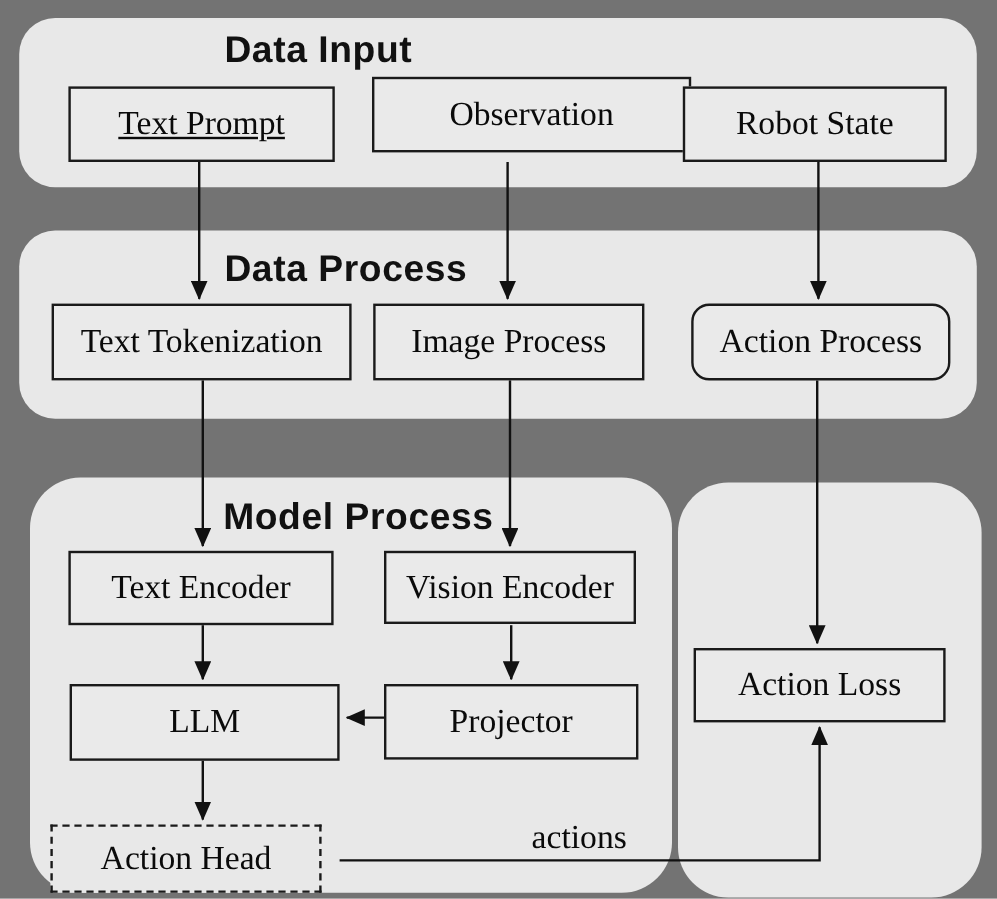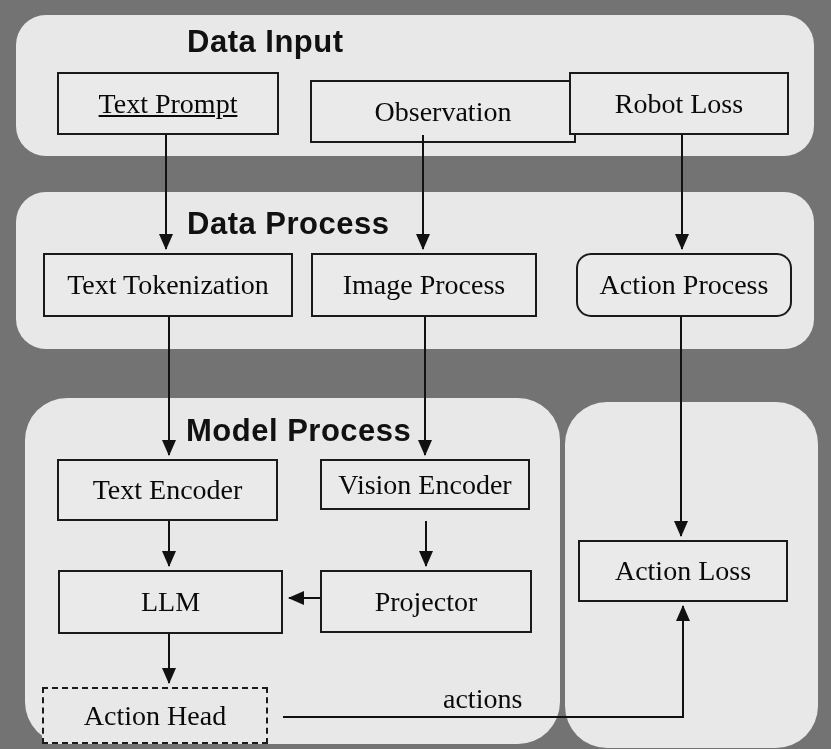--- a/index.html
+++ b/index.html
@@ -61,29 +61,29 @@
   <div class="container" style="left:16px;top:15px;width:798px;height:141px;"></div>
   <div class="container" style="left:16px;top:192px;width:798px;height:157px;"></div>
   <div class="container big" style="left:25px;top:398px;width:535px;height:346px;"></div>
   <div class="container big" style="left:565px;top:402px;width:253px;height:346px;"></div>
 
   <div class="section-title" style="left:187px;top:24px;">Data Input</div>
   <div class="section-title" style="left:187px;top:206px;">Data Process</div>
   <div class="section-title" style="left:186px;top:413px;">Model Process</div>
 
   <div class="node" style="left:57px;top:72px;width:222px;height:63px;text-decoration:underline;">Text Prompt</div>
-  <div class="node" style="left:310px;top:80px;width:266px;height:63px;">Observation</div>
-  <div class="node" style="left:569px;top:72px;width:220px;height:63px;">Robot Loss</div>
+  <div class="node" style="left:310px;top:64px;width:266px;height:63px;">Observation</div>
+  <div class="node" style="left:569px;top:72px;width:220px;height:63px;">Robot State</div>
 
   <div class="node" style="left:43px;top:253px;width:250px;height:64px;">Text Tokenization</div>
   <div class="node" style="left:311px;top:253px;width:226px;height:64px;">Image Process</div>
   <div class="node" style="left:576px;top:253px;width:216px;height:64px;border-radius:15px;">Action Process</div>
 
   <div class="node" style="left:57px;top:459px;width:221px;height:62px;">Text Encoder</div>
-  <div class="node" style="left:320px;top:459px;width:210px;height:51px;">Vision Encoder</div>
+  <div class="node" style="left:320px;top:459px;width:210px;height:61px;">Vision Encoder</div>
 
   <div class="node" style="left:58px;top:570px;width:225px;height:64px;text-align:right;">LLM</div>
   <div class="node" style="left:320px;top:570px;width:212px;height:63px;">Projector</div>
 
   <div class="node" style="left:578px;top:540px;width:210px;height:62px;">Action Loss</div>
 
   <div class="node dashed" style="left:42px;top:687px;width:226px;height:57px;">Action Head</div>
 
   <div class="edge-label" style="left:443px;top:683px;">actions</div>
 

